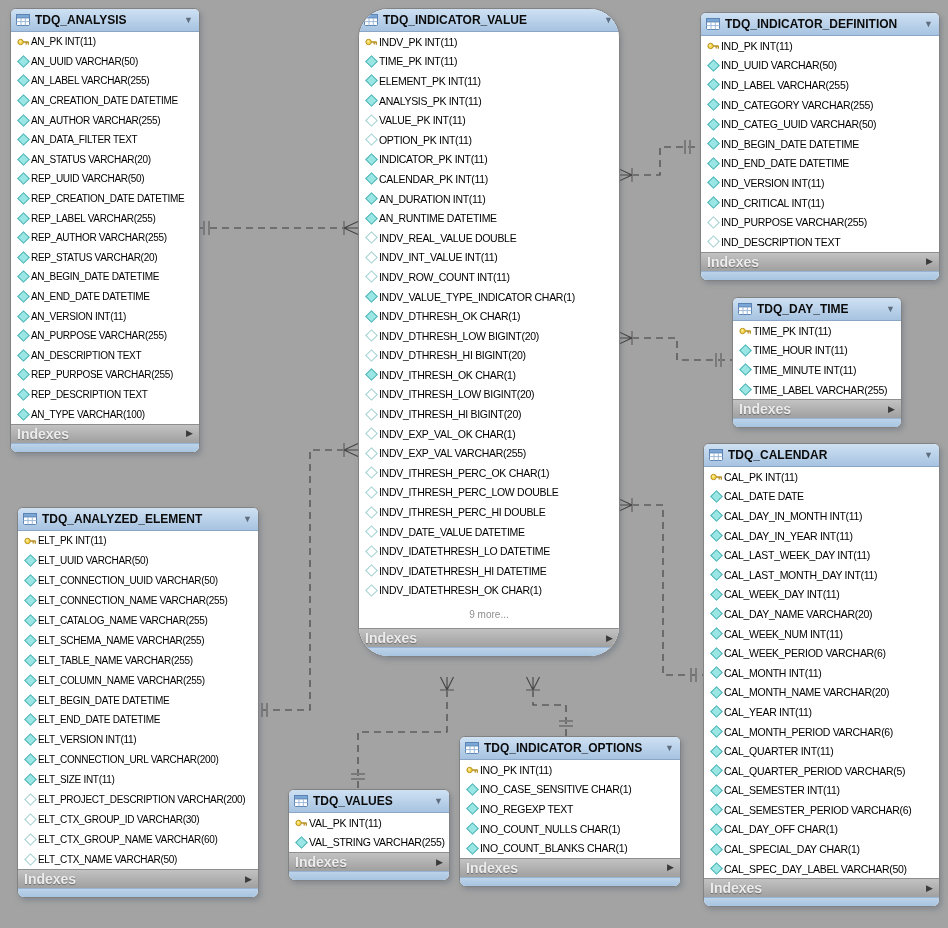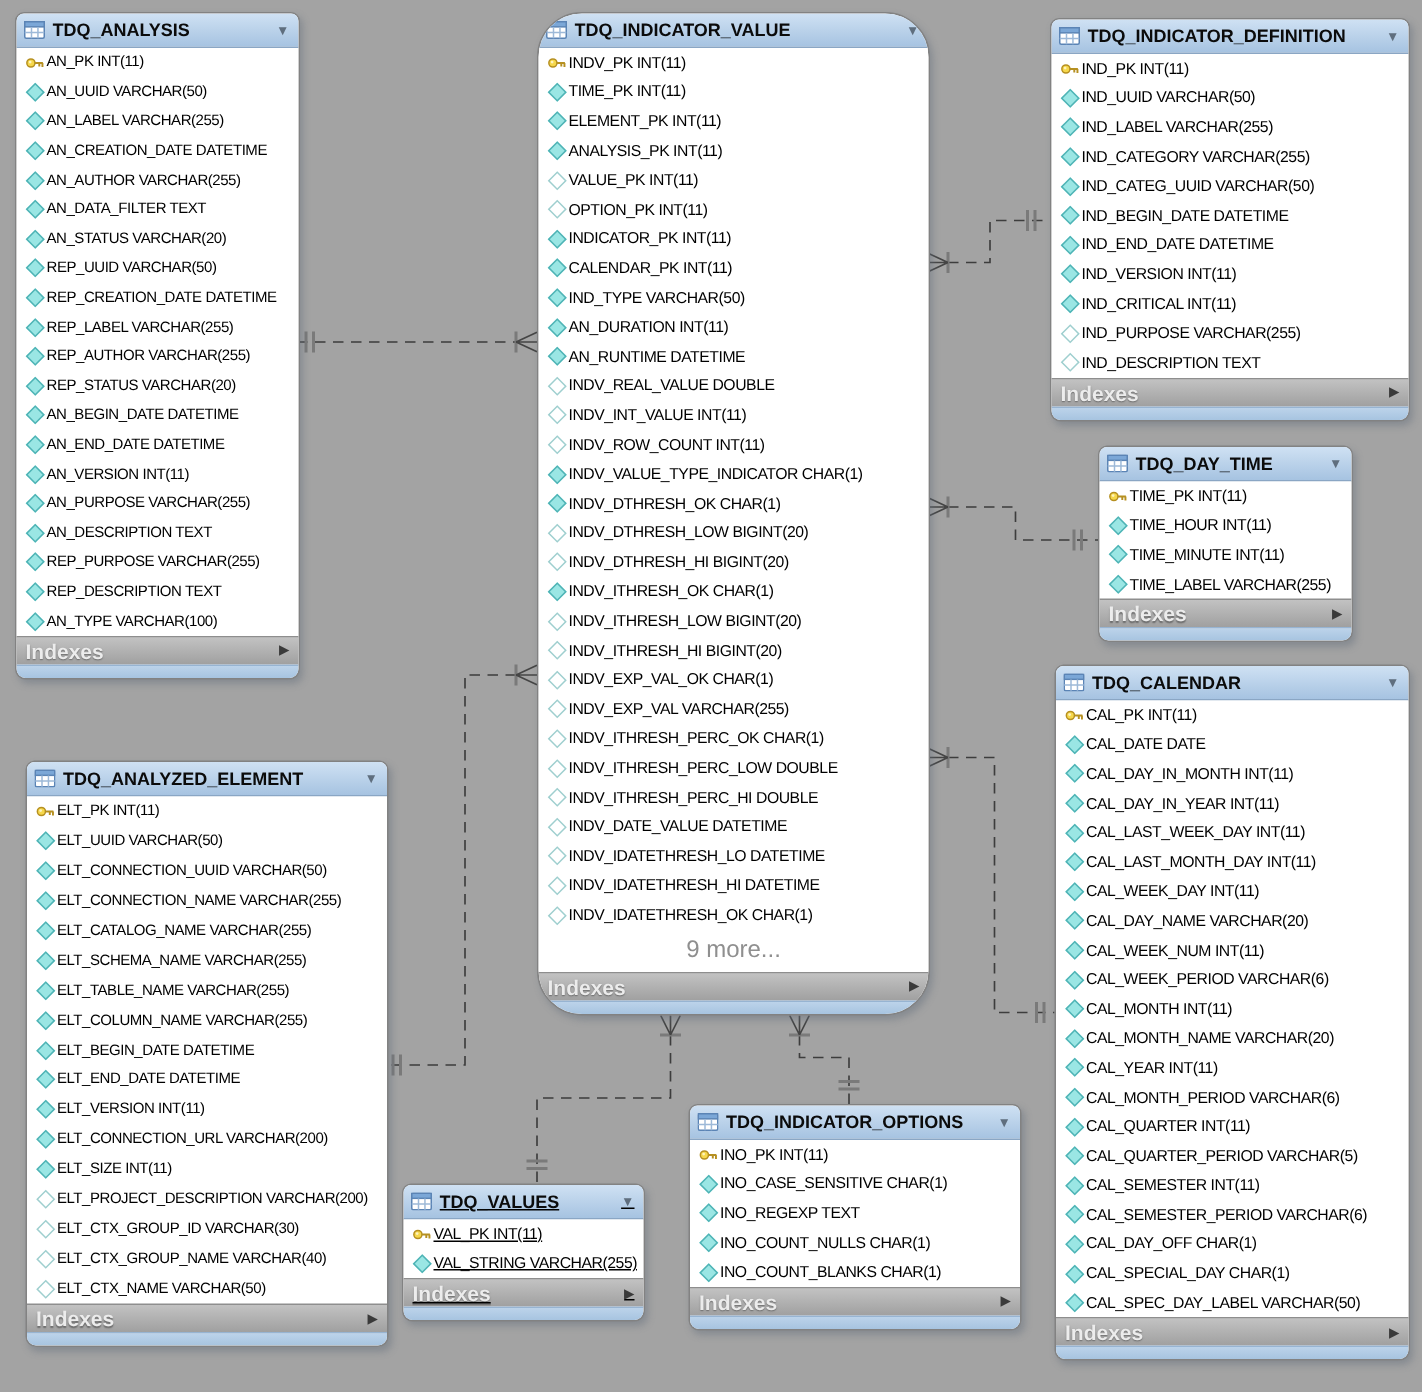--- a/index.html
+++ b/index.html
@@ -19,36 +19,36 @@
   .ticon{display:inline-flex;width:14px;height:12px;}
   .tcaret{font-size:9px;color:#5f6e7e;line-height:1;}
   .tbody{background:#fff;}
   .trow{height:var(--rh);display:flex;align-items:center;padding-left:4px;white-space:nowrap;}
   .cicon{width:16px;min-width:16px;display:inline-flex;align-items:center;justify-content:center;}
   .ctext{font-size:10.5px;letter-spacing:-0.3px;color:#000;}
   .dia{width:7px;height:7px;transform:rotate(45deg);display:inline-block;}
   .req .dia{background:#9ae6e4;border:1px solid #4fb3b5;}
   .opt .dia{background:#ffffff;border:1px solid #9fcfcf;}
   .tmore{height:28px;display:flex;align-items:center;justify-content:center;
-    font-size:16px;color:#8f8f8f;}
+    font-size:10px;color:#8f8f8f;}
   .tfoot{height:18px;display:flex;align-items:center;padding:0 6px;
     background:linear-gradient(#c2c2c2,#a0a0a0);border-top:1px solid #8e8e8e;}
   .flabel{flex:1;font-size:14px;font-weight:bold;color:#ececec;text-shadow:0 1px 1px rgba(80,80,80,.7);}
   .farrow{font-size:9px;color:#3a3a3a;line-height:1;}
   .tstrip{height:8px;background:linear-gradient(#bcd3ea,#a7c4e0);border-top:1px solid #97b4d2;}
 
   #t-tdq_analysis{left:10px;top:8px;width:188px;}
   #t-tdq_indicator_value{left:358px;top:8px;width:260px;border-radius:30px;}
   #t-tdq_indicator_definition{left:700px;top:12px;width:238px;}
   #t-tdq_day_time{left:732px;top:297px;width:168px;}
   #t-tdq_calendar{left:703px;top:443px;width:235px;}
   #t-tdq_analyzed_element{left:17px;top:507px;width:240px;--rh:19.9px;}
   #t-tdq_analyzed_element .ctext{font-size:10px;}
   #t-tdq_analysis .ctext{font-size:10px;}
-  #t-tdq_values{left:268px;top:789px;width:160px;text-decoration:underline;}
+  #t-tdq_values{left:288px;top:789px;width:160px;}
   #t-tdq_indicator_options{left:459px;top:736px;width:220px;}
 </style>
 </head>
 <body>
 
 <div id="canvas">
   <svg id="rel-layer" width="948" height="928">
     <g>
       <path class="rel" d="M198 228 H344"></path>
       <path class="tick" d="M204 221 V235 M209 221 V235 M344 221 V235"></path>
@@ -291,26 +291,20 @@
         <div class="trow req">
           <span class="cicon">
             <i class="dia"></i>
           </span>
           <span class="ctext">CALENDAR_PK INT(11)</span>
         </div>
         <div class="trow req">
           <span class="cicon">
             <i class="dia"></i>
           </span>
-          <span class="ctext">IND_TYPE VARCHAR(50)</span>
-        </div>
-        <div class="trow req">
-          <span class="cicon">
-            <i class="dia"></i>
-          </span>
           <span class="ctext">AN_DURATION INT(11)</span>
         </div>
         <div class="trow req">
           <span class="cicon">
             <i class="dia"></i>
           </span>
           <span class="ctext">AN_RUNTIME DATETIME</span>
         </div>
         <div class="trow opt">
           <span class="cicon">
@@ -826,21 +820,21 @@
         <div class="trow opt">
           <span class="cicon">
             <i class="dia"></i>
           </span>
           <span class="ctext">ELT_CTX_GROUP_ID VARCHAR(30)</span>
         </div>
         <div class="trow opt">
           <span class="cicon">
             <i class="dia"></i>
           </span>
-          <span class="ctext">ELT_CTX_GROUP_NAME VARCHAR(40)</span>
+          <span class="ctext">ELT_CTX_GROUP_NAME VARCHAR(60)</span>
         </div>
         <div class="trow opt">
           <span class="cicon">
             <i class="dia"></i>
           </span>
           <span class="ctext">ELT_CTX_NAME VARCHAR(50)</span>
         </div>
       </div>
       <div class="tfoot">
         <span class="flabel">Indexes</span>

